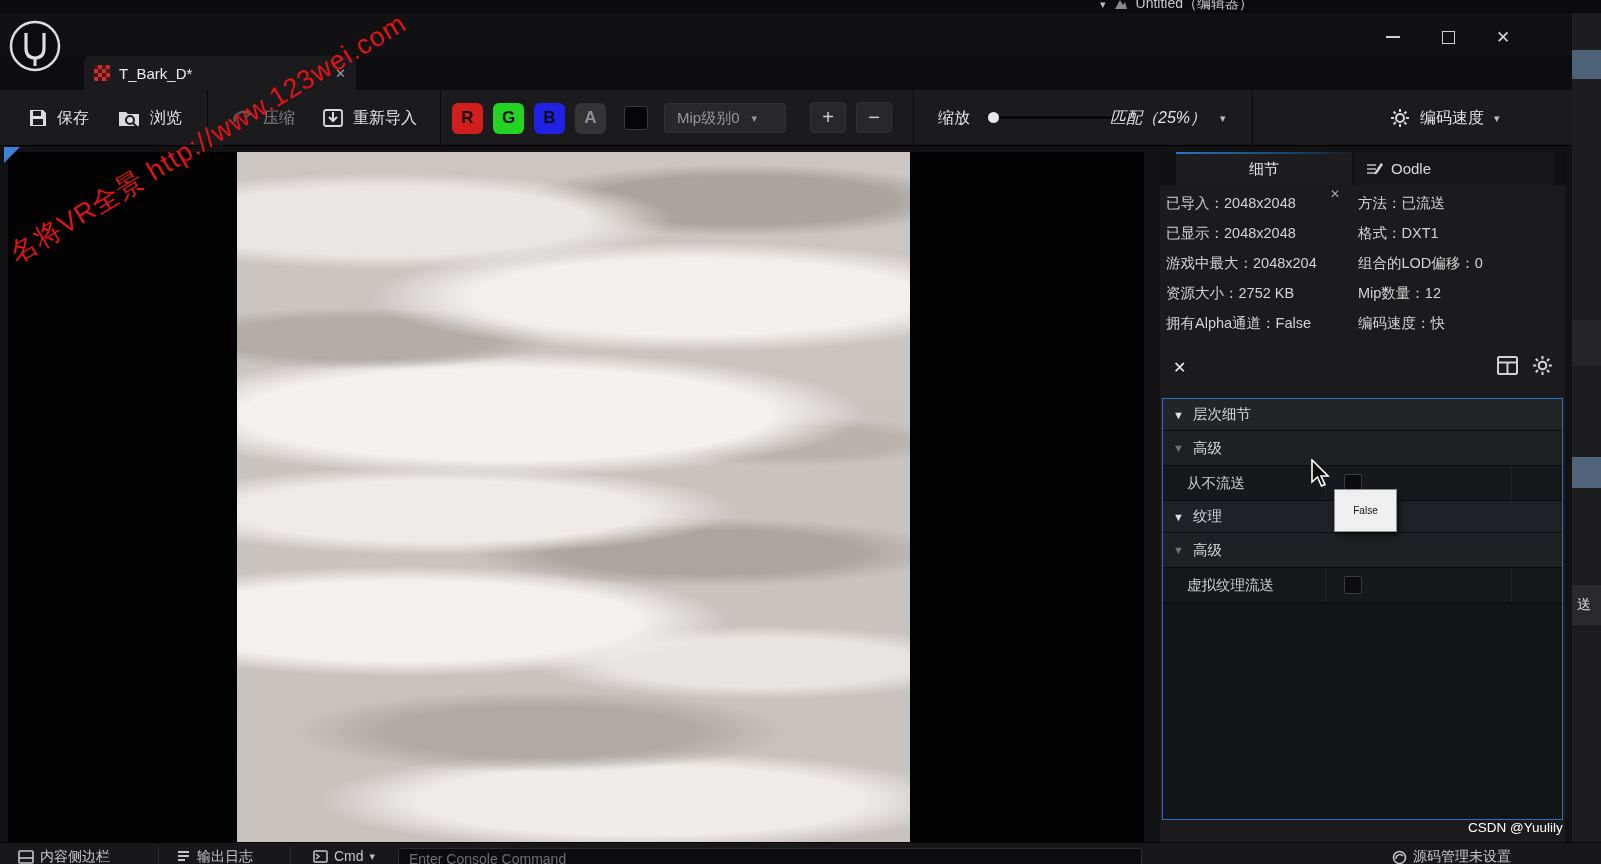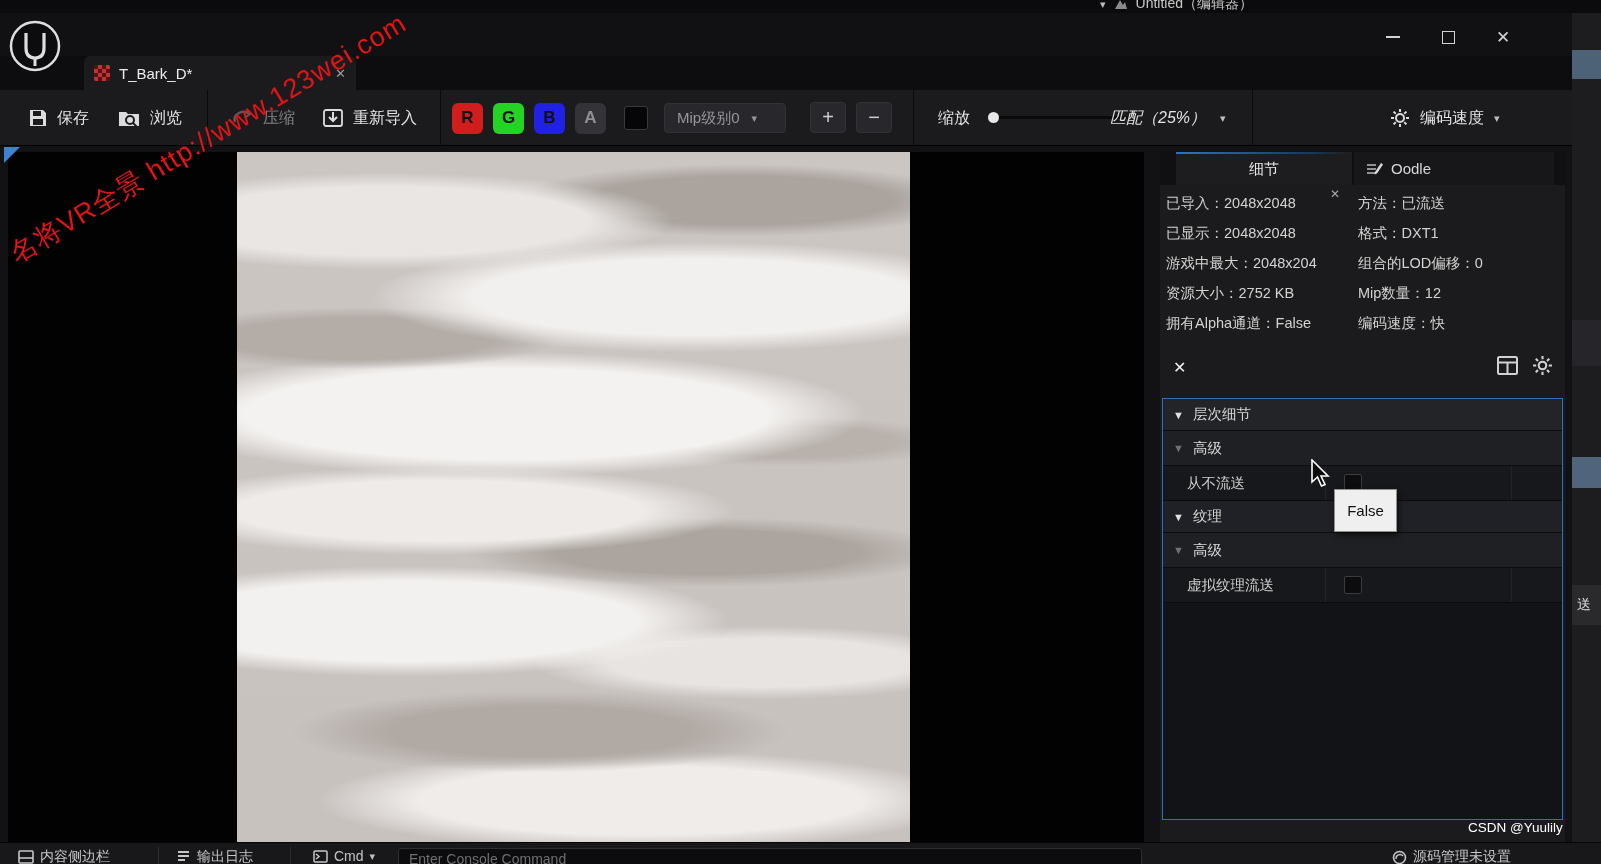--- a/index.html
+++ b/index.html
@@ -71,21 +71,21 @@
   .proplist{left:2px;top:246px;width:401px;height:422px;background:#121316;border:1px solid #2b70b8;}
   .prow{position:relative;width:100%;display:flex;align-items:center;border-bottom:1px solid #0c0c0e;color:#d9d9d9;font-size:14.5px;}
   .prow .tri{margin:0 9px 0 10px;font-size:11px;color:#e0e0e0;}
   .prow .tri.dim{color:#6f6f75;}
   .pr-cat{height:32px;background:#232428;}
   .pr-sub{height:35px;background:#1f2023;}
   .pr-item{height:35px;background:#17181b;color:#cfcfcf;}
   .pr-item .nm{padding-left:24px;width:162px;}
   .vdiv{position:absolute;top:0;width:1px;height:100%;background:#232327;}
   .checkbox{width:18px;height:18px;background:#0c0c0e;border:1px solid #3c3c40;border-radius:2px;}
-  .tooltip{left:1334px;top:489px;width:63px;height:43px;background:#efefef;border:1px solid #8f8f8f;box-shadow:2px 3px 6px rgba(0,0,0,.6);display:flex;align-items:center;justify-content:center;color:#111;font-size:15px;z-index:30;}
+  .tooltip{left:1334px;top:489px;width:63px;height:43px;background:#efefef;border:1px solid #8f8f8f;box-shadow:2px 3px 6px rgba(0,0,0,.6);display:flex;align-items:center;justify-content:center;color:#111;font-size:10px;z-index:30;}
   .cursor{left:1310px;top:459px;z-index:31;}
 
   
   .wm-red{left:12px;top:238px;color:#e41414;font-size:27px;letter-spacing:1px;white-space:nowrap;transform:rotate(-31deg);transform-origin:0 50%;z-index:40;}
   .wm-csdn{left:1468px;top:820px;color:#ffffff;font-size:13.5px;z-index:40;}
 
   .blue1{left:0;top:37px;width:29px;height:29px;background:#4d6177;}
   .blue2{left:0;top:444px;width:29px;height:31px;background:#50657c;}
   .rs-row1{left:0;top:307px;width:29px;height:46px;background:#26262a;}
   .rs-row2{left:0;top:572px;width:29px;height:40px;background:#2a2a2d;display:flex;align-items:center;}

